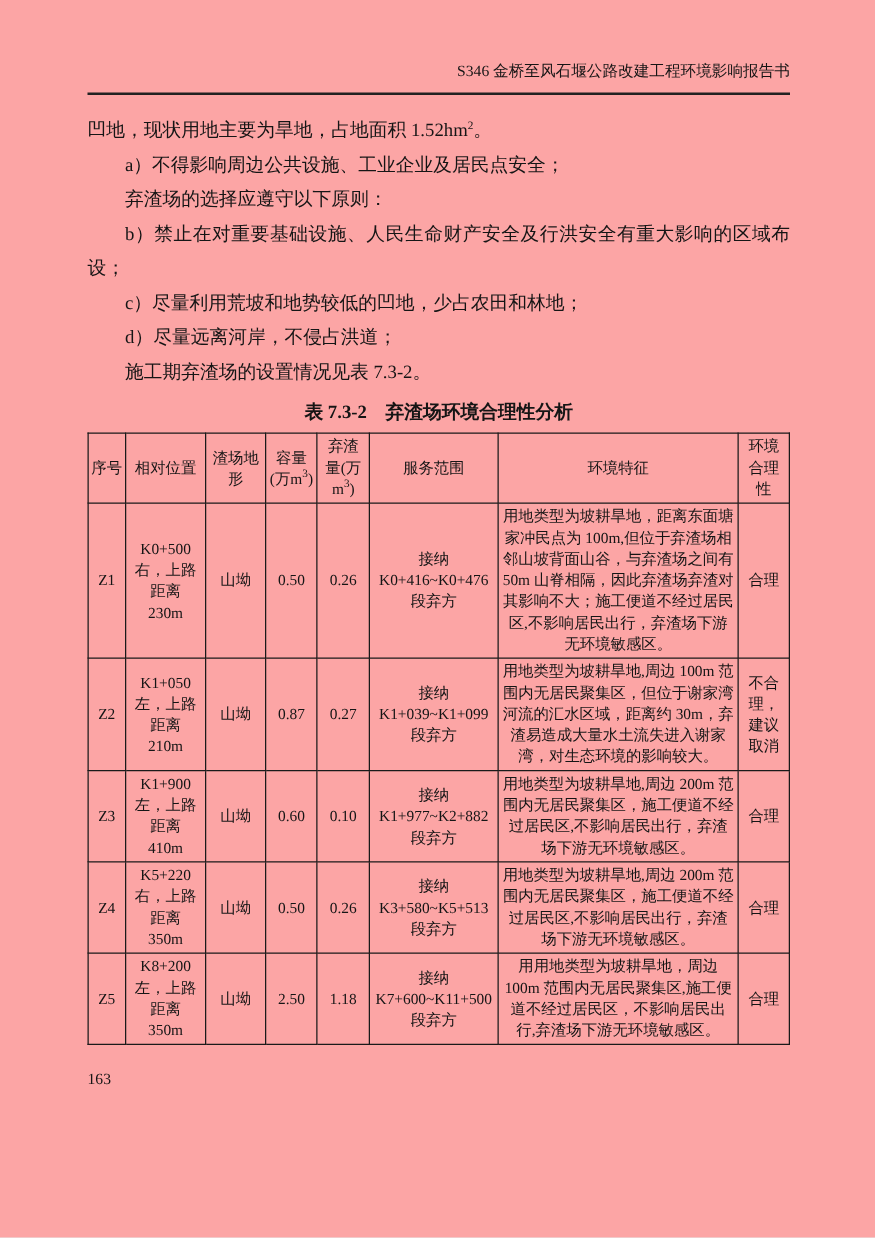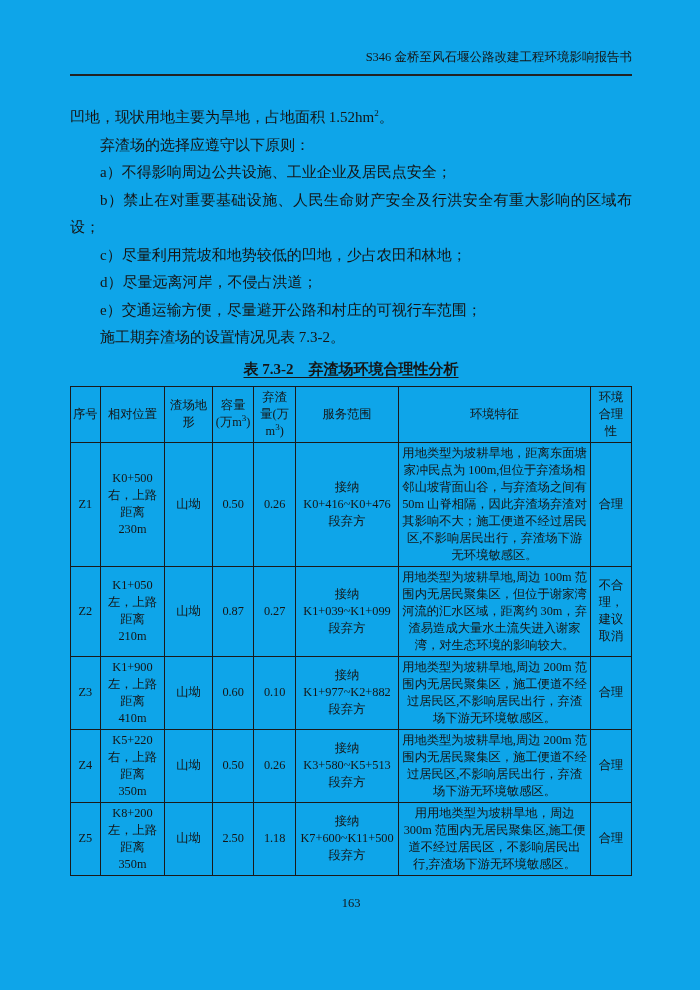--- a/index.html
+++ b/index.html
@@ -1,58 +1,57 @@
 <!DOCTYPE html>
 <html><head>
 <meta charset="utf-8">
 <style>
   * { margin:0; padding:0; box-sizing:border-box; }
   html,body { background:#e8e8e8; }
   .page {
-    width:700px; height:990px; margin:0 auto; background:#0ea5e9;
+    width:700px; height:990px; margin:0 auto; background:#fca5a5;
     font-family:"Liberation Serif","DejaVu Serif",serif;
     color:#151515; position:relative; overflow:hidden;
     padding:48px 68px 0 70px;
   }
   .doc-header { text-align:right; font-size:12.5px; line-height:18px;
     padding-bottom:8px; border-bottom:2px solid #222; }
-  .doc-body { margin-top:28px; font-size:15px; line-height:27.5px; text-align:justify; }
+  .doc-body { margin-top:16px; font-size:15px; line-height:27.5px; text-align:justify; }
   .doc-body p { margin:0; }
   .doc-body p.indent { text-indent:2em; }
   sup { font-size:9px; vertical-align:super; line-height:0; }
   .table-title { margin-top:8px; text-align:center; font-weight:bold; font-size:15px; }
-  .table-title span { text-decoration:underline; text-underline-offset:3px; }
+  .table-title span { text-underline-offset:3px; }
   table.data { width:100%; border-collapse:collapse; margin-top:7px;
     font-size:12.3px; line-height:17px; }
   table.data th, table.data td {
     border:1px solid #1a1a1a; text-align:center; vertical-align:middle;
     padding:2px 2px; font-weight:normal;
   }
   td.feature { text-align:justify; text-align-last:center; padding:2px 4px; }
   .pre { white-space:pre-line; word-break:break-all; }
   .svc { white-space:pre-line; word-break:break-all; padding:2px 3px; }
-  .page-number { text-align:center; font-size:12.5px; margin-top:20px; }
+  .page-number { font-size:12.5px; margin-top:20px; }
 </style>
 </head>
 <body>
 
 <div class="page">
 
   <div class="doc-header">
     <span>S346 金桥至风石堰公路改建工程环境影响报告书</span>
   </div>
 
   <div class="doc-body">
     <p><span>凹地，现状用地主要为旱地，占地面积 1.52hm</span><sup>2</sup><span>。</span></p>
+    <p class="indent">a）不得影响周边公共设施、工业企业及居民点安全；</p>
     <p class="indent">弃渣场的选择应遵守以下原则：</p>
-    <p class="indent">a）不得影响周边公共设施、工业企业及居民点安全；</p>
     <p class="indent">b）禁止在对重要基础设施、人民生命财产安全及行洪安全有重大影响的区域布设；</p>
     <p class="indent">c）尽量利用荒坡和地势较低的凹地，少占农田和林地；</p>
     <p class="indent">d）尽量远离河岸，不侵占洪道；</p>
-    <p class="indent">e）交通运输方便，尽量避开公路和村庄的可视行车范围；</p>
     <p class="indent">施工期弃渣场的设置情况见表 7.3-2。</p>
   </div>
 
   <div class="table-title">
     <span>表 7.3-2　弃渣场环境合理性分析</span>
   </div>
 
   <table class="data">
     <colgroup>
       <col style="width:5.3%">
@@ -137,21 +136,21 @@
         <td>Z5</td>
         <td class="pre">K8+200
 左，上路
 距离
 350m</td>
         <td>山坳</td>
         <td>2.50</td>
         <td>1.18</td>
         <td class="svc">接纳
 K7+600~K11+500 段弃方</td>
-        <td class="feature">用用地类型为坡耕旱地，周边 300m 范围内无居民聚集区,施工便道不经过居民区，不影响居民出行,弃渣场下游无环境敏感区。</td>
+        <td class="feature">用用地类型为坡耕旱地，周边 100m 范围内无居民聚集区,施工便道不经过居民区，不影响居民出行,弃渣场下游无环境敏感区。</td>
         <td>合理</td>
       </tr>
     </tbody>
   </table>
 
   <div class="page-number">163</div>
 
 </div>
 
 </body></html>

